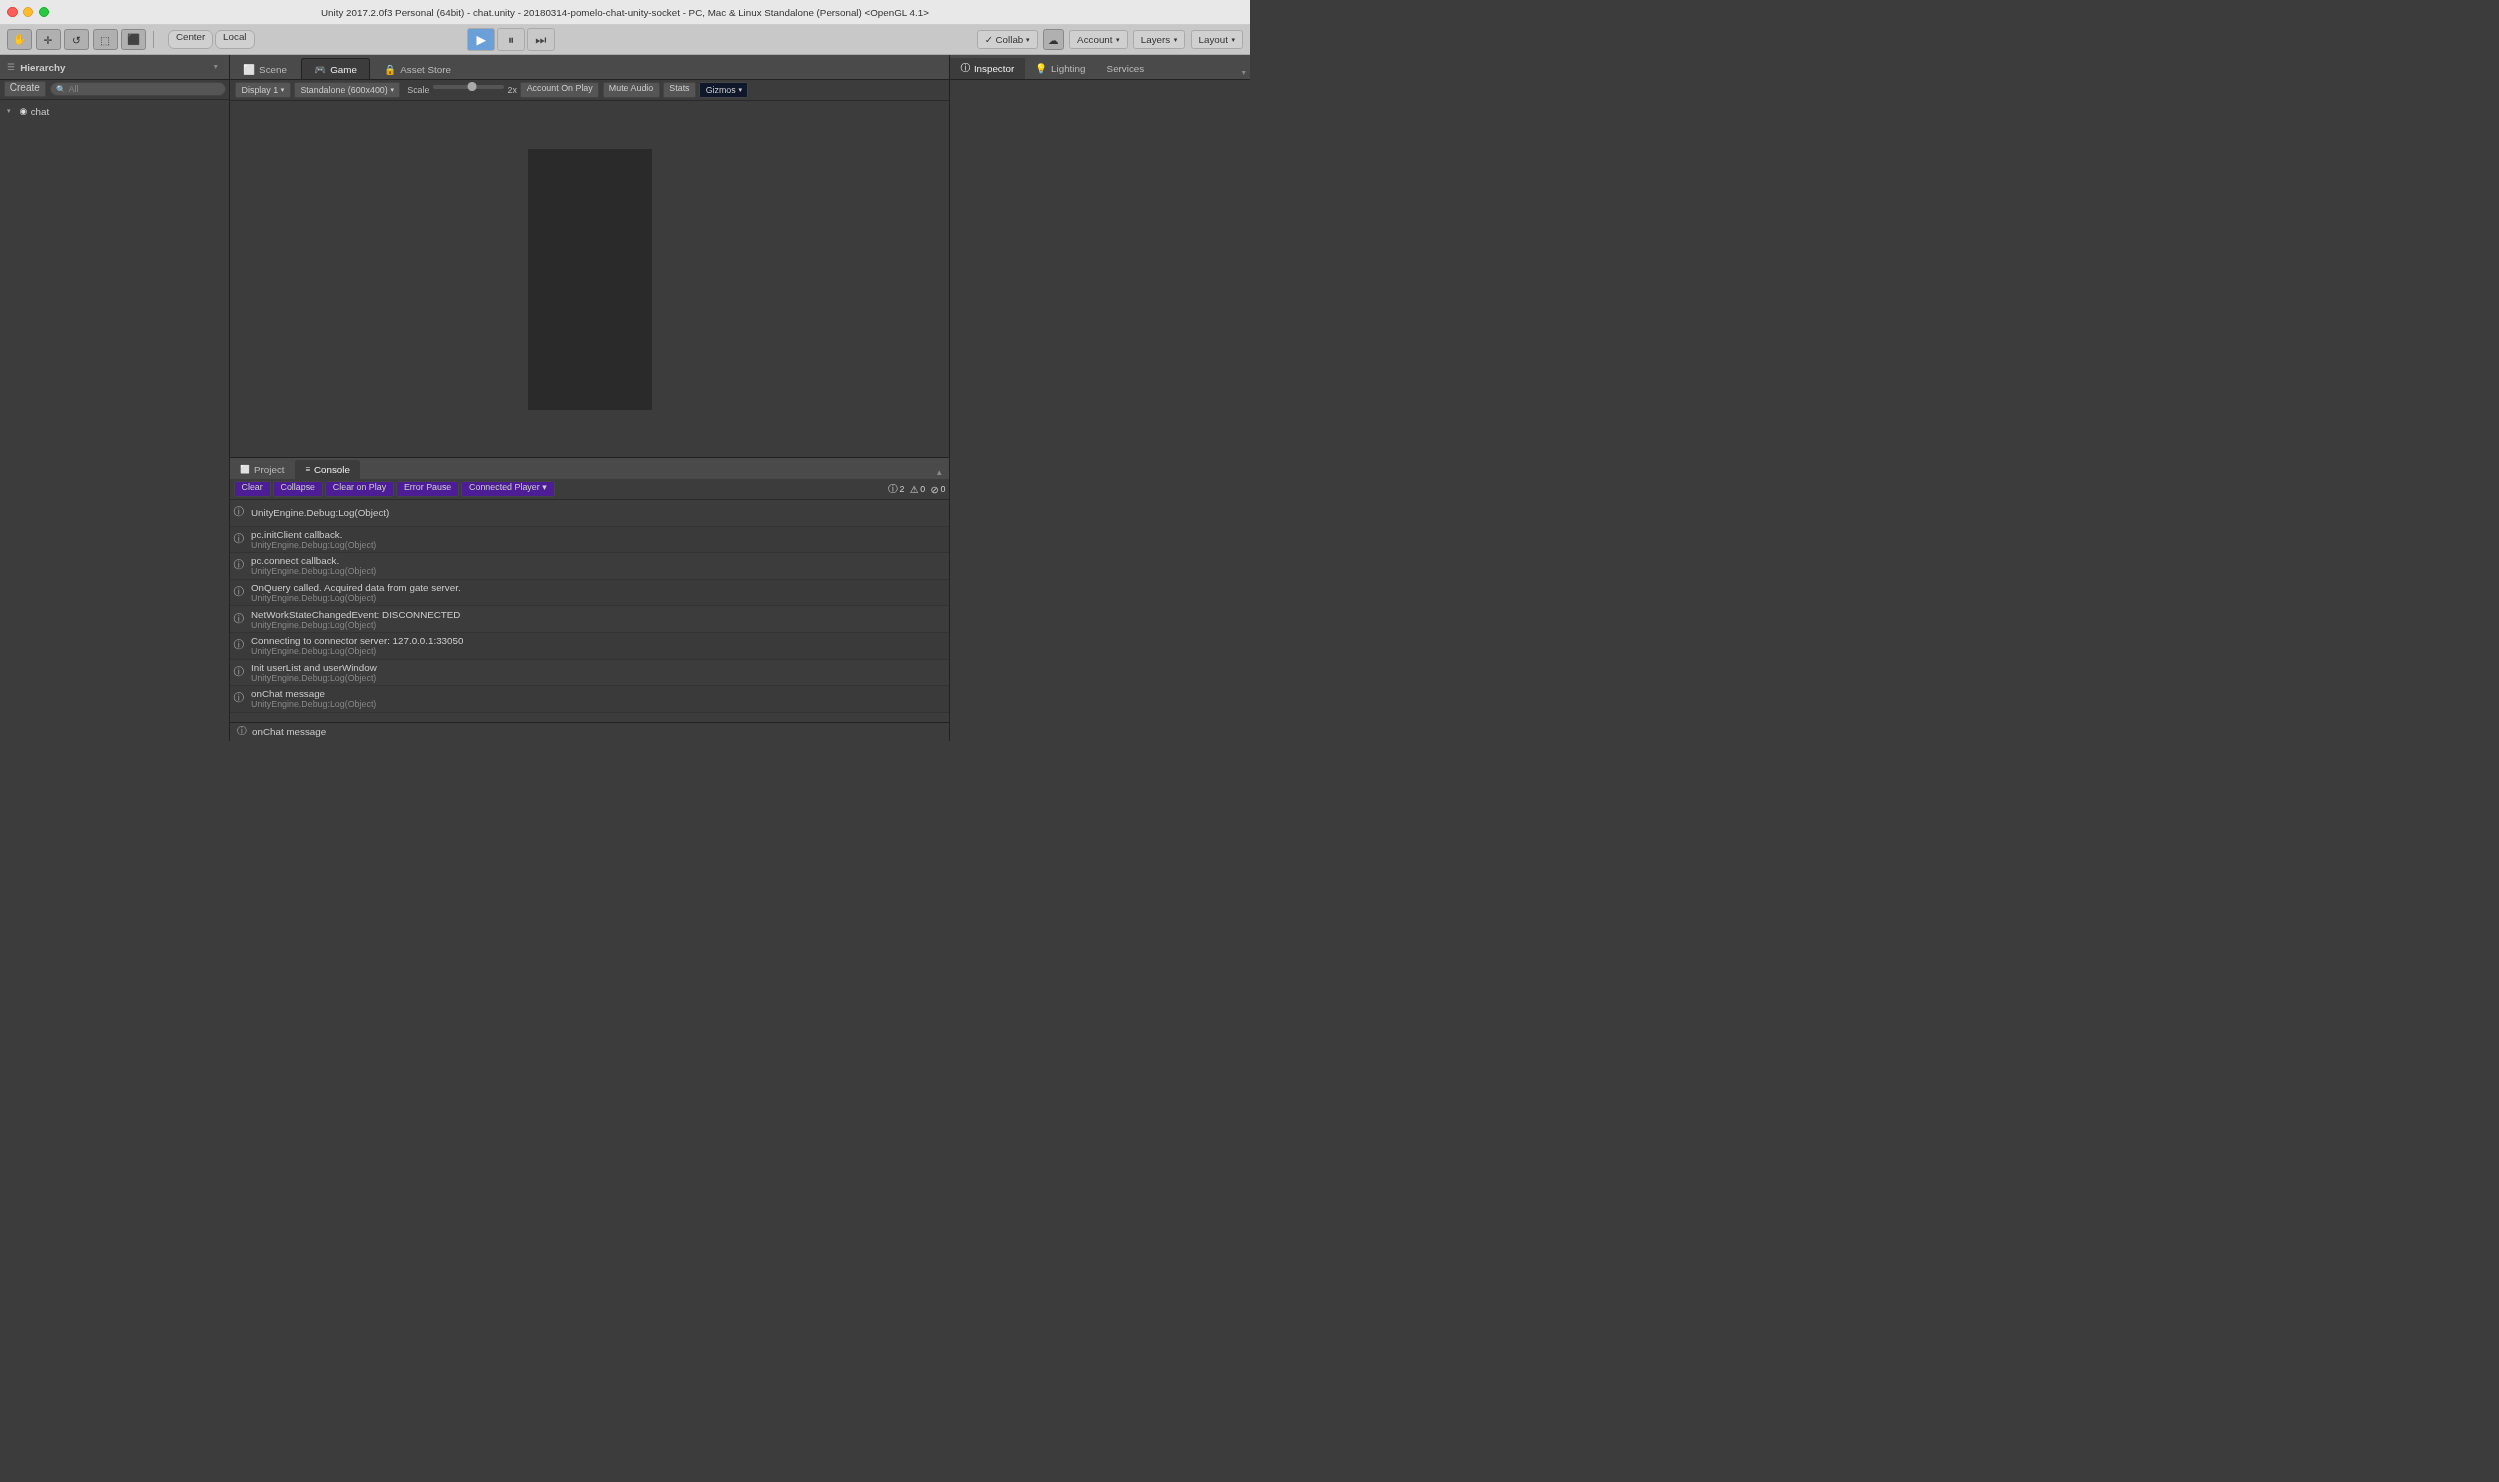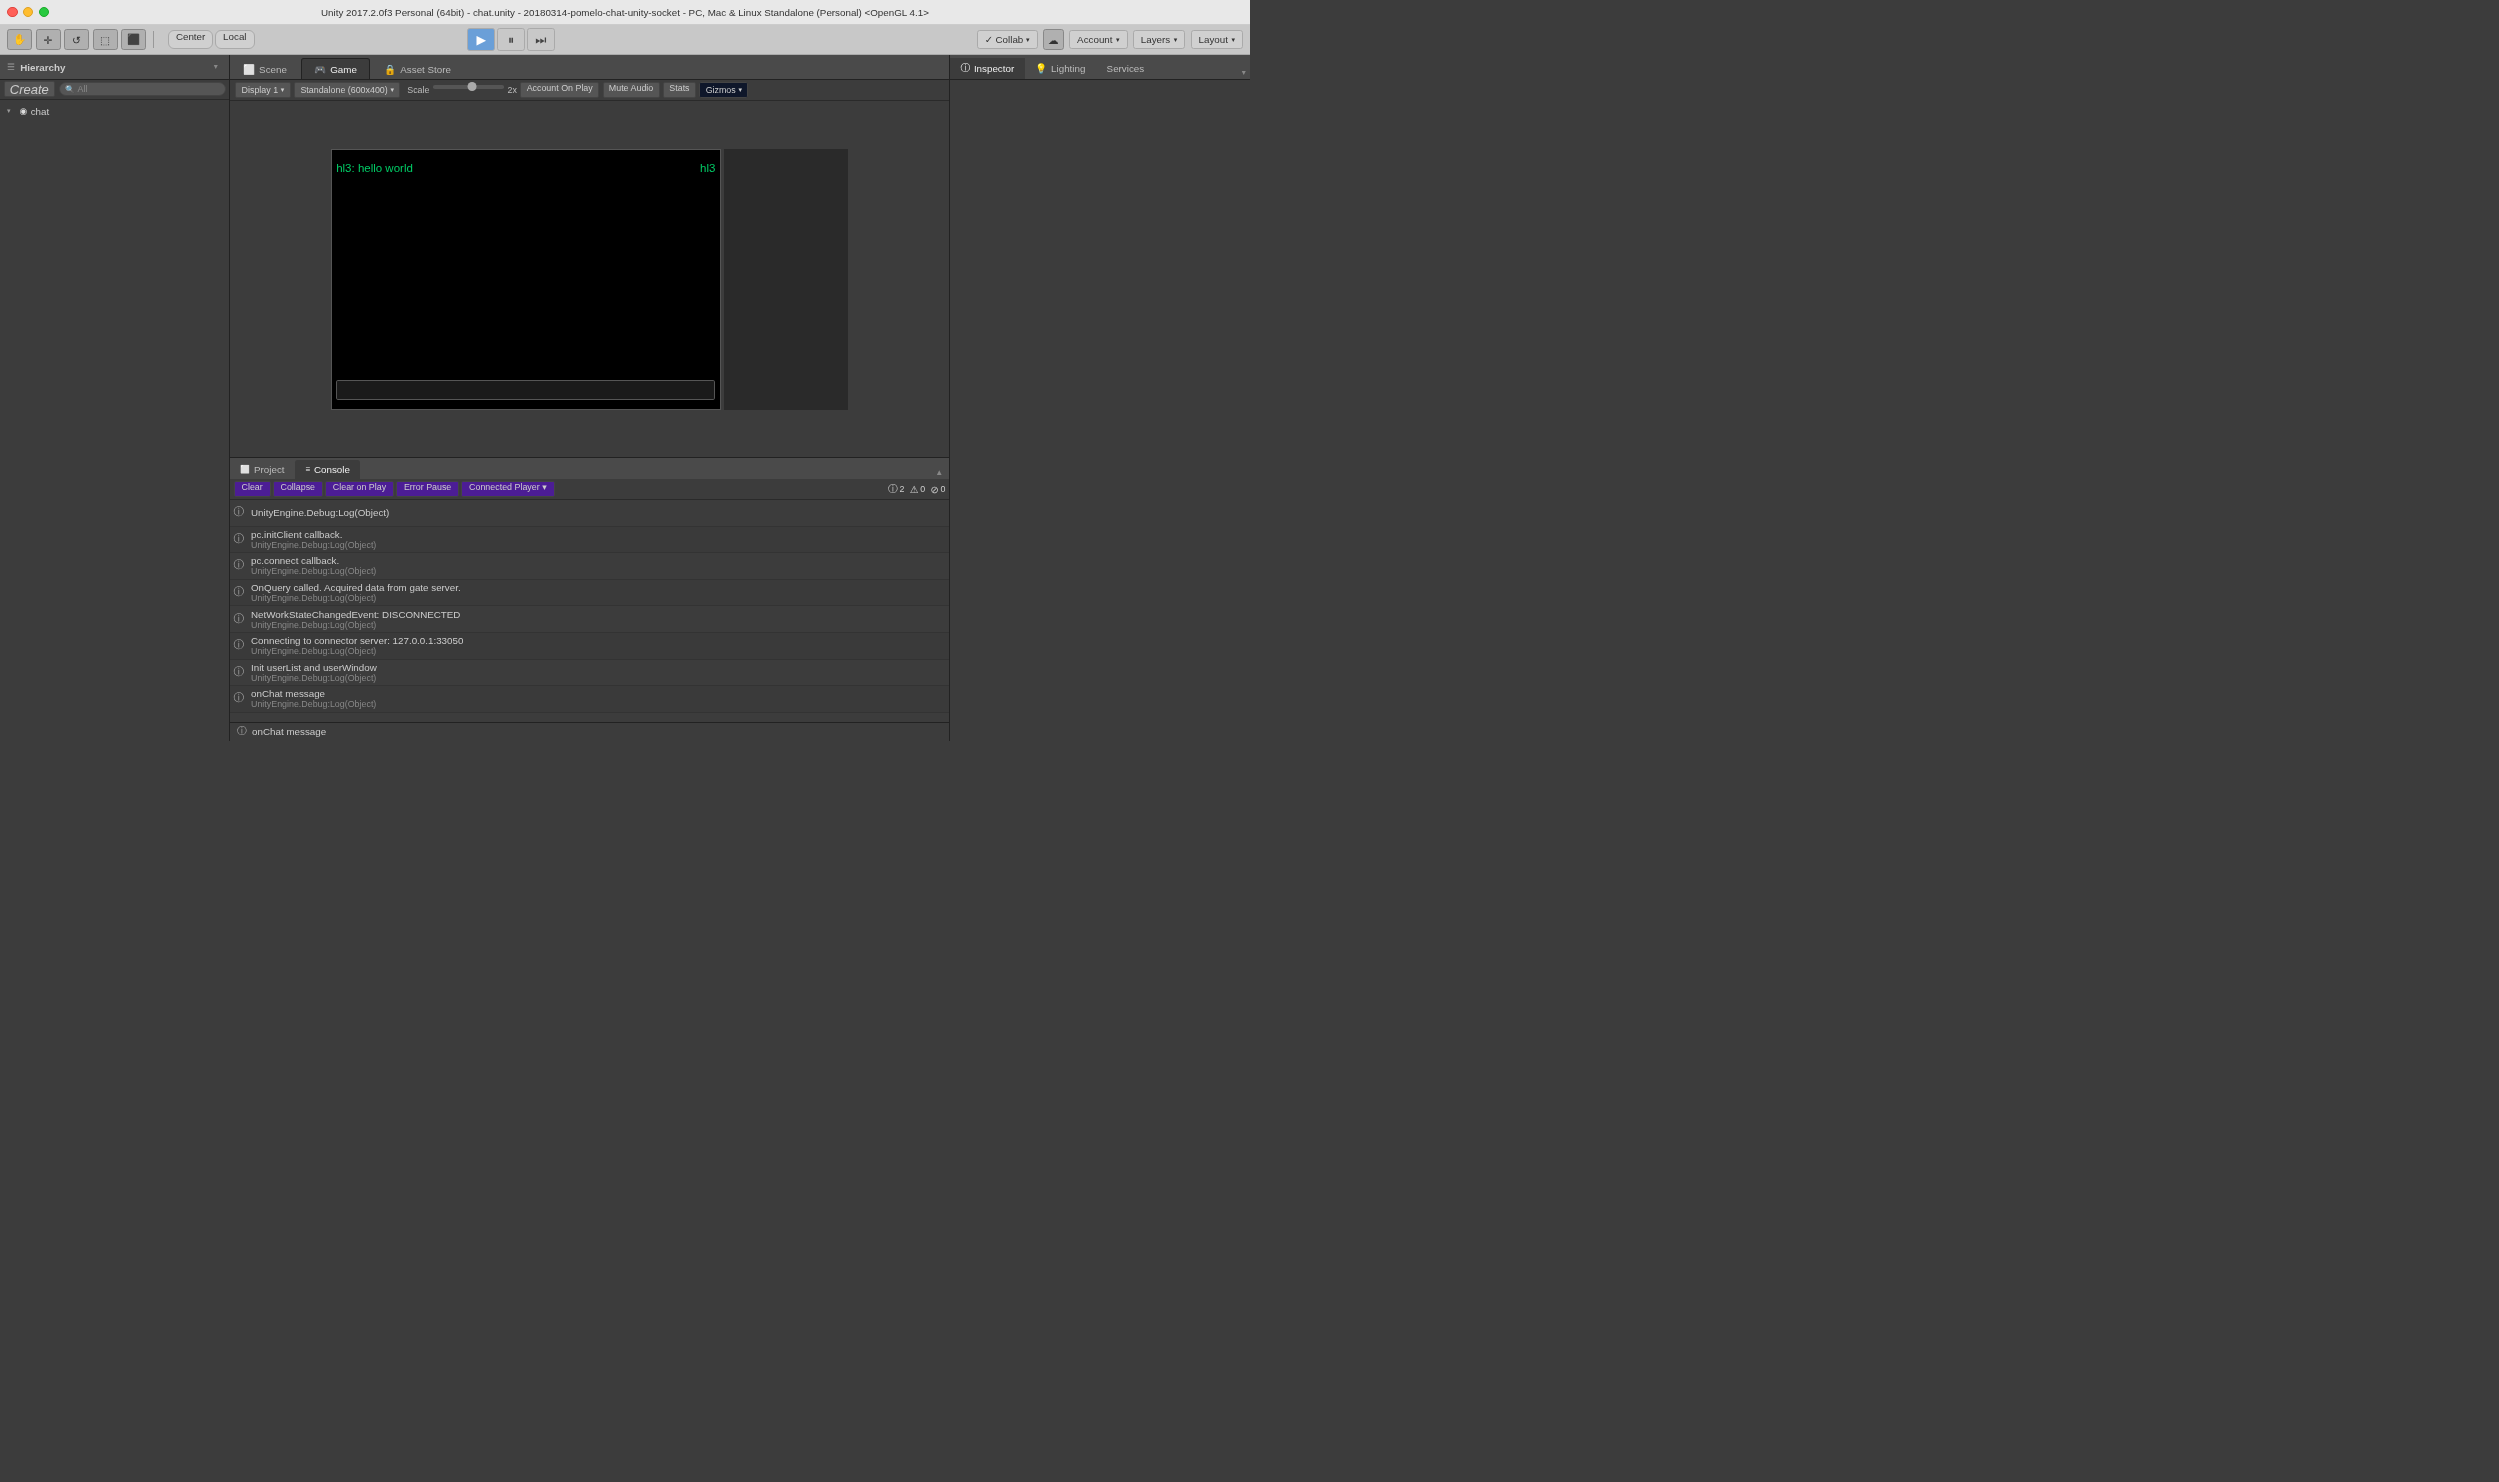--- a/index.html
+++ b/index.html
@@ -190,24 +190,23 @@
       padding: 0 3.5px;
       gap: 3.5px;
       border-bottom: 0.9px solid #2a2a2a;
     }
     .create-btn {
       height: 16px;
       padding: 0 5.3px;
       background: #555;
       border: 0.9px solid #444;
       border-radius: 1.8px;
-      font-size: 13px;
-      color: #ccc;
-      cursor: pointer;
-      font-style: italic;
+      font-size: 10px;
+      color: #ccc;
+      cursor: pointer;
     }
     .search-box {
       flex: 1;
       height: 14px;
       background: #555;
       border: 0.9px solid #444;
       border-radius: 7px;
       padding: 0 5.3px;
       font-size: 8.9px;
       color: #ccc;
@@ -671,25 +670,20 @@
       <div class="mute-btn">Mute Audio</div>
       <div class="stats-btn">Stats</div>
       <div class="gizmos-btn">
         <span>Gizmos</span>
         <span class="chevron">▾</span>
       </div>
     </div>
 
     <div id="game-view">
       <div id="game-canvas-wrapper">
-        <div id="game-canvas">
-          <span class="canvas-text-hl3">hl3: hello world</span>
-          <span class="canvas-text-hl3-right">hl3</span>
-          <div class="canvas-input-bar"></div>
-        </div>
         <div id="game-sidebar"></div>
       </div>
     </div>
 
     <div id="bottom-area">
       <div class="bottom-tabs">
         <div class="bottom-tab">
           <span class="bottom-tab-icon">⬜</span>
           <span>Project</span>
         </div>

